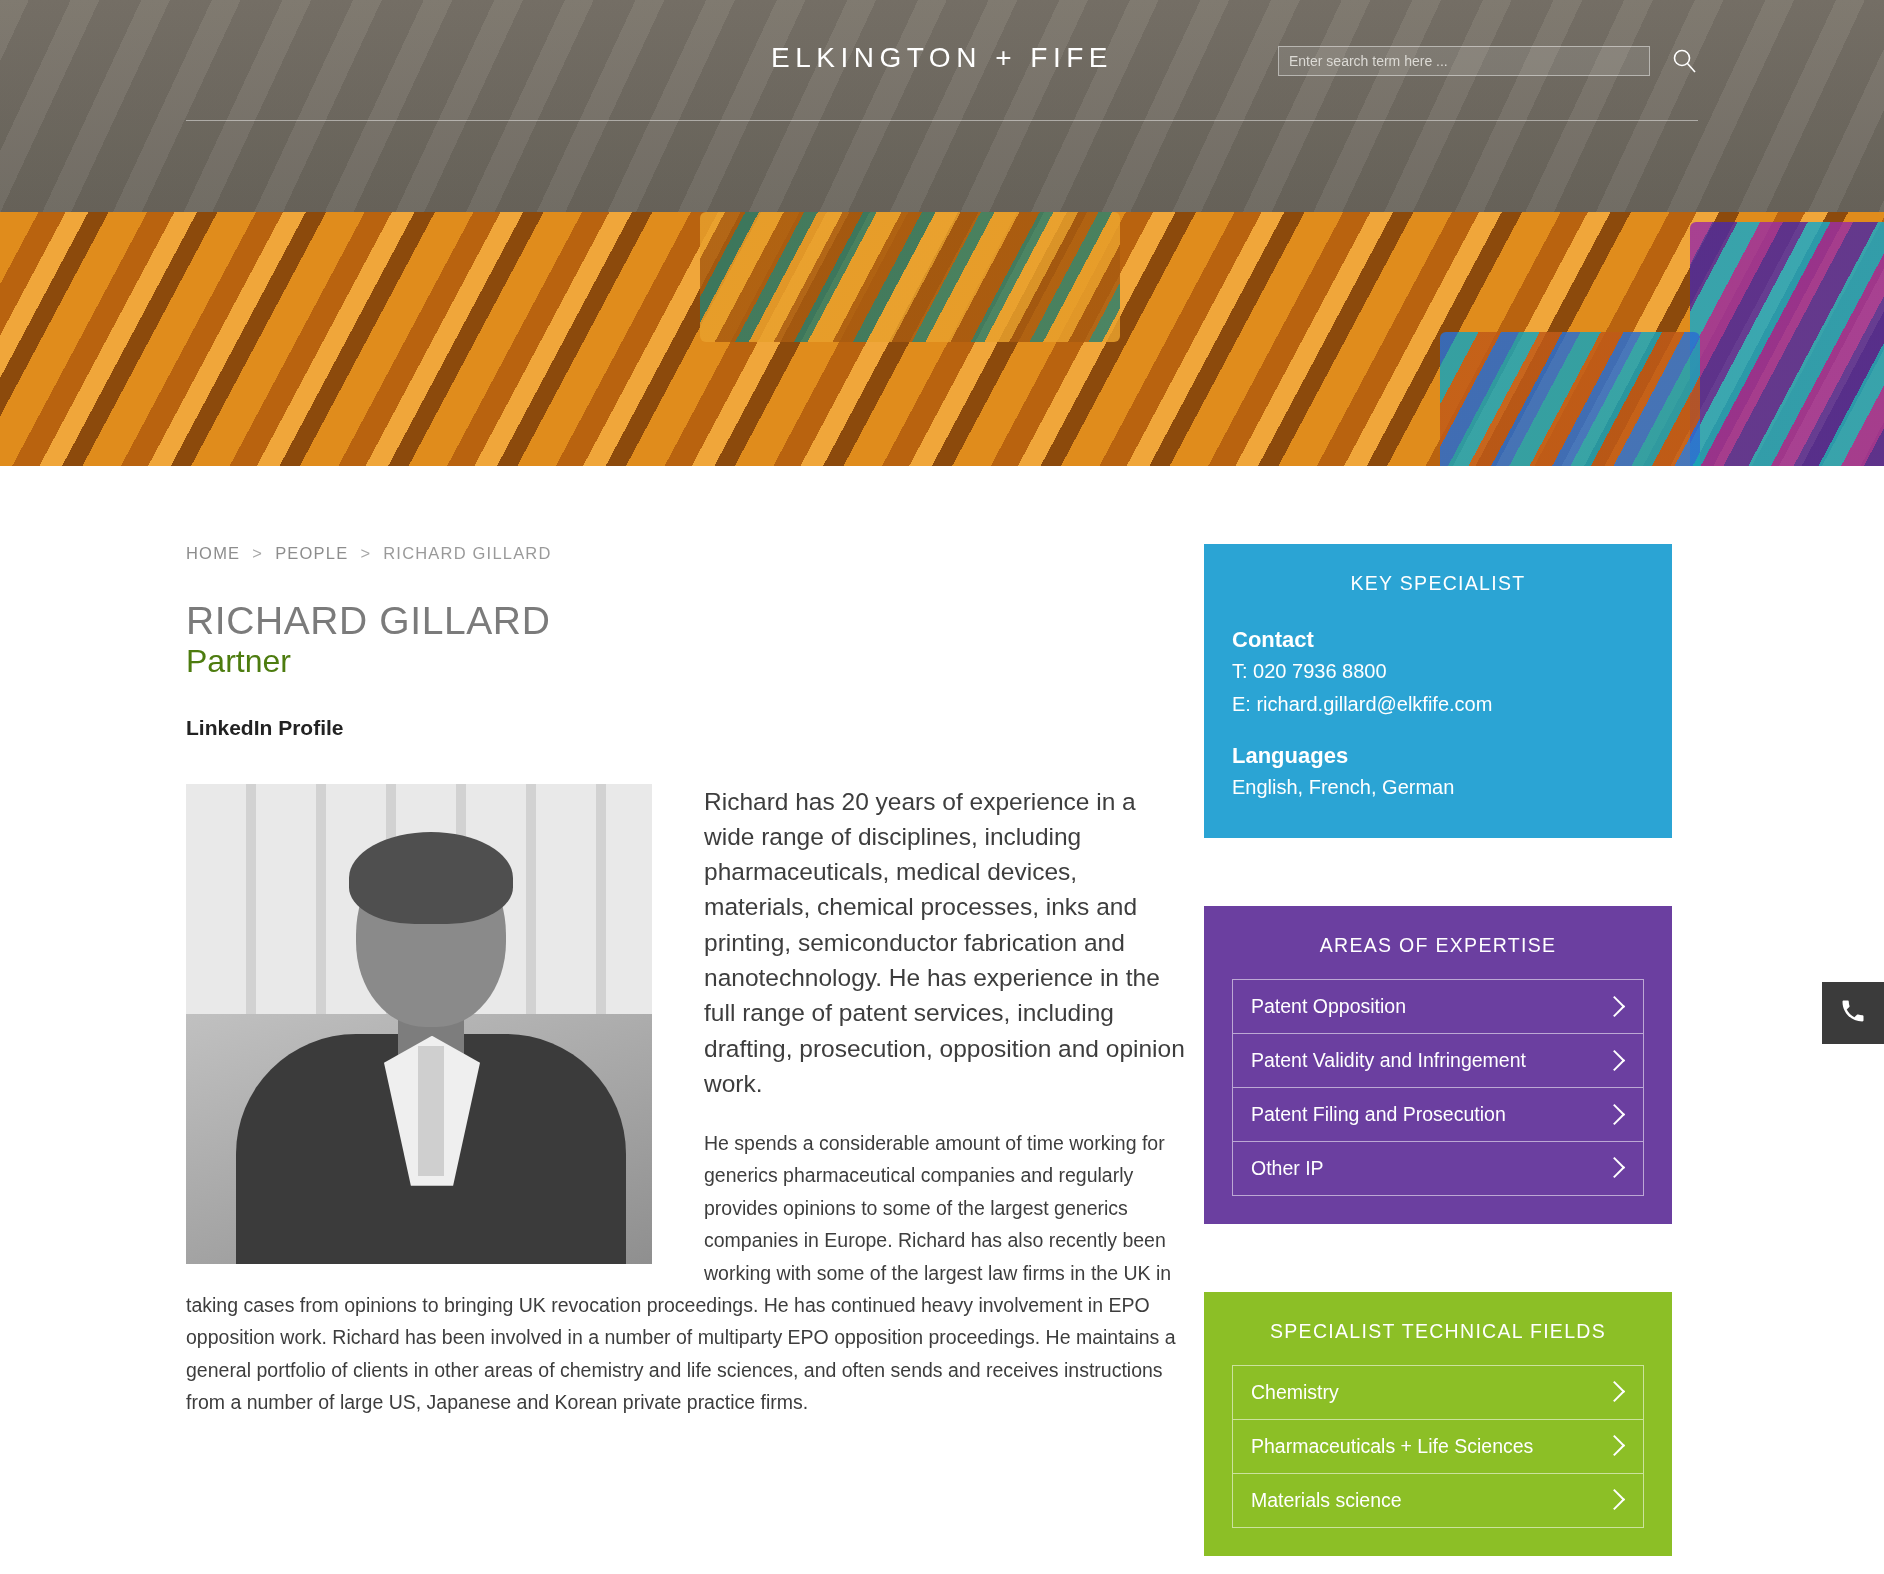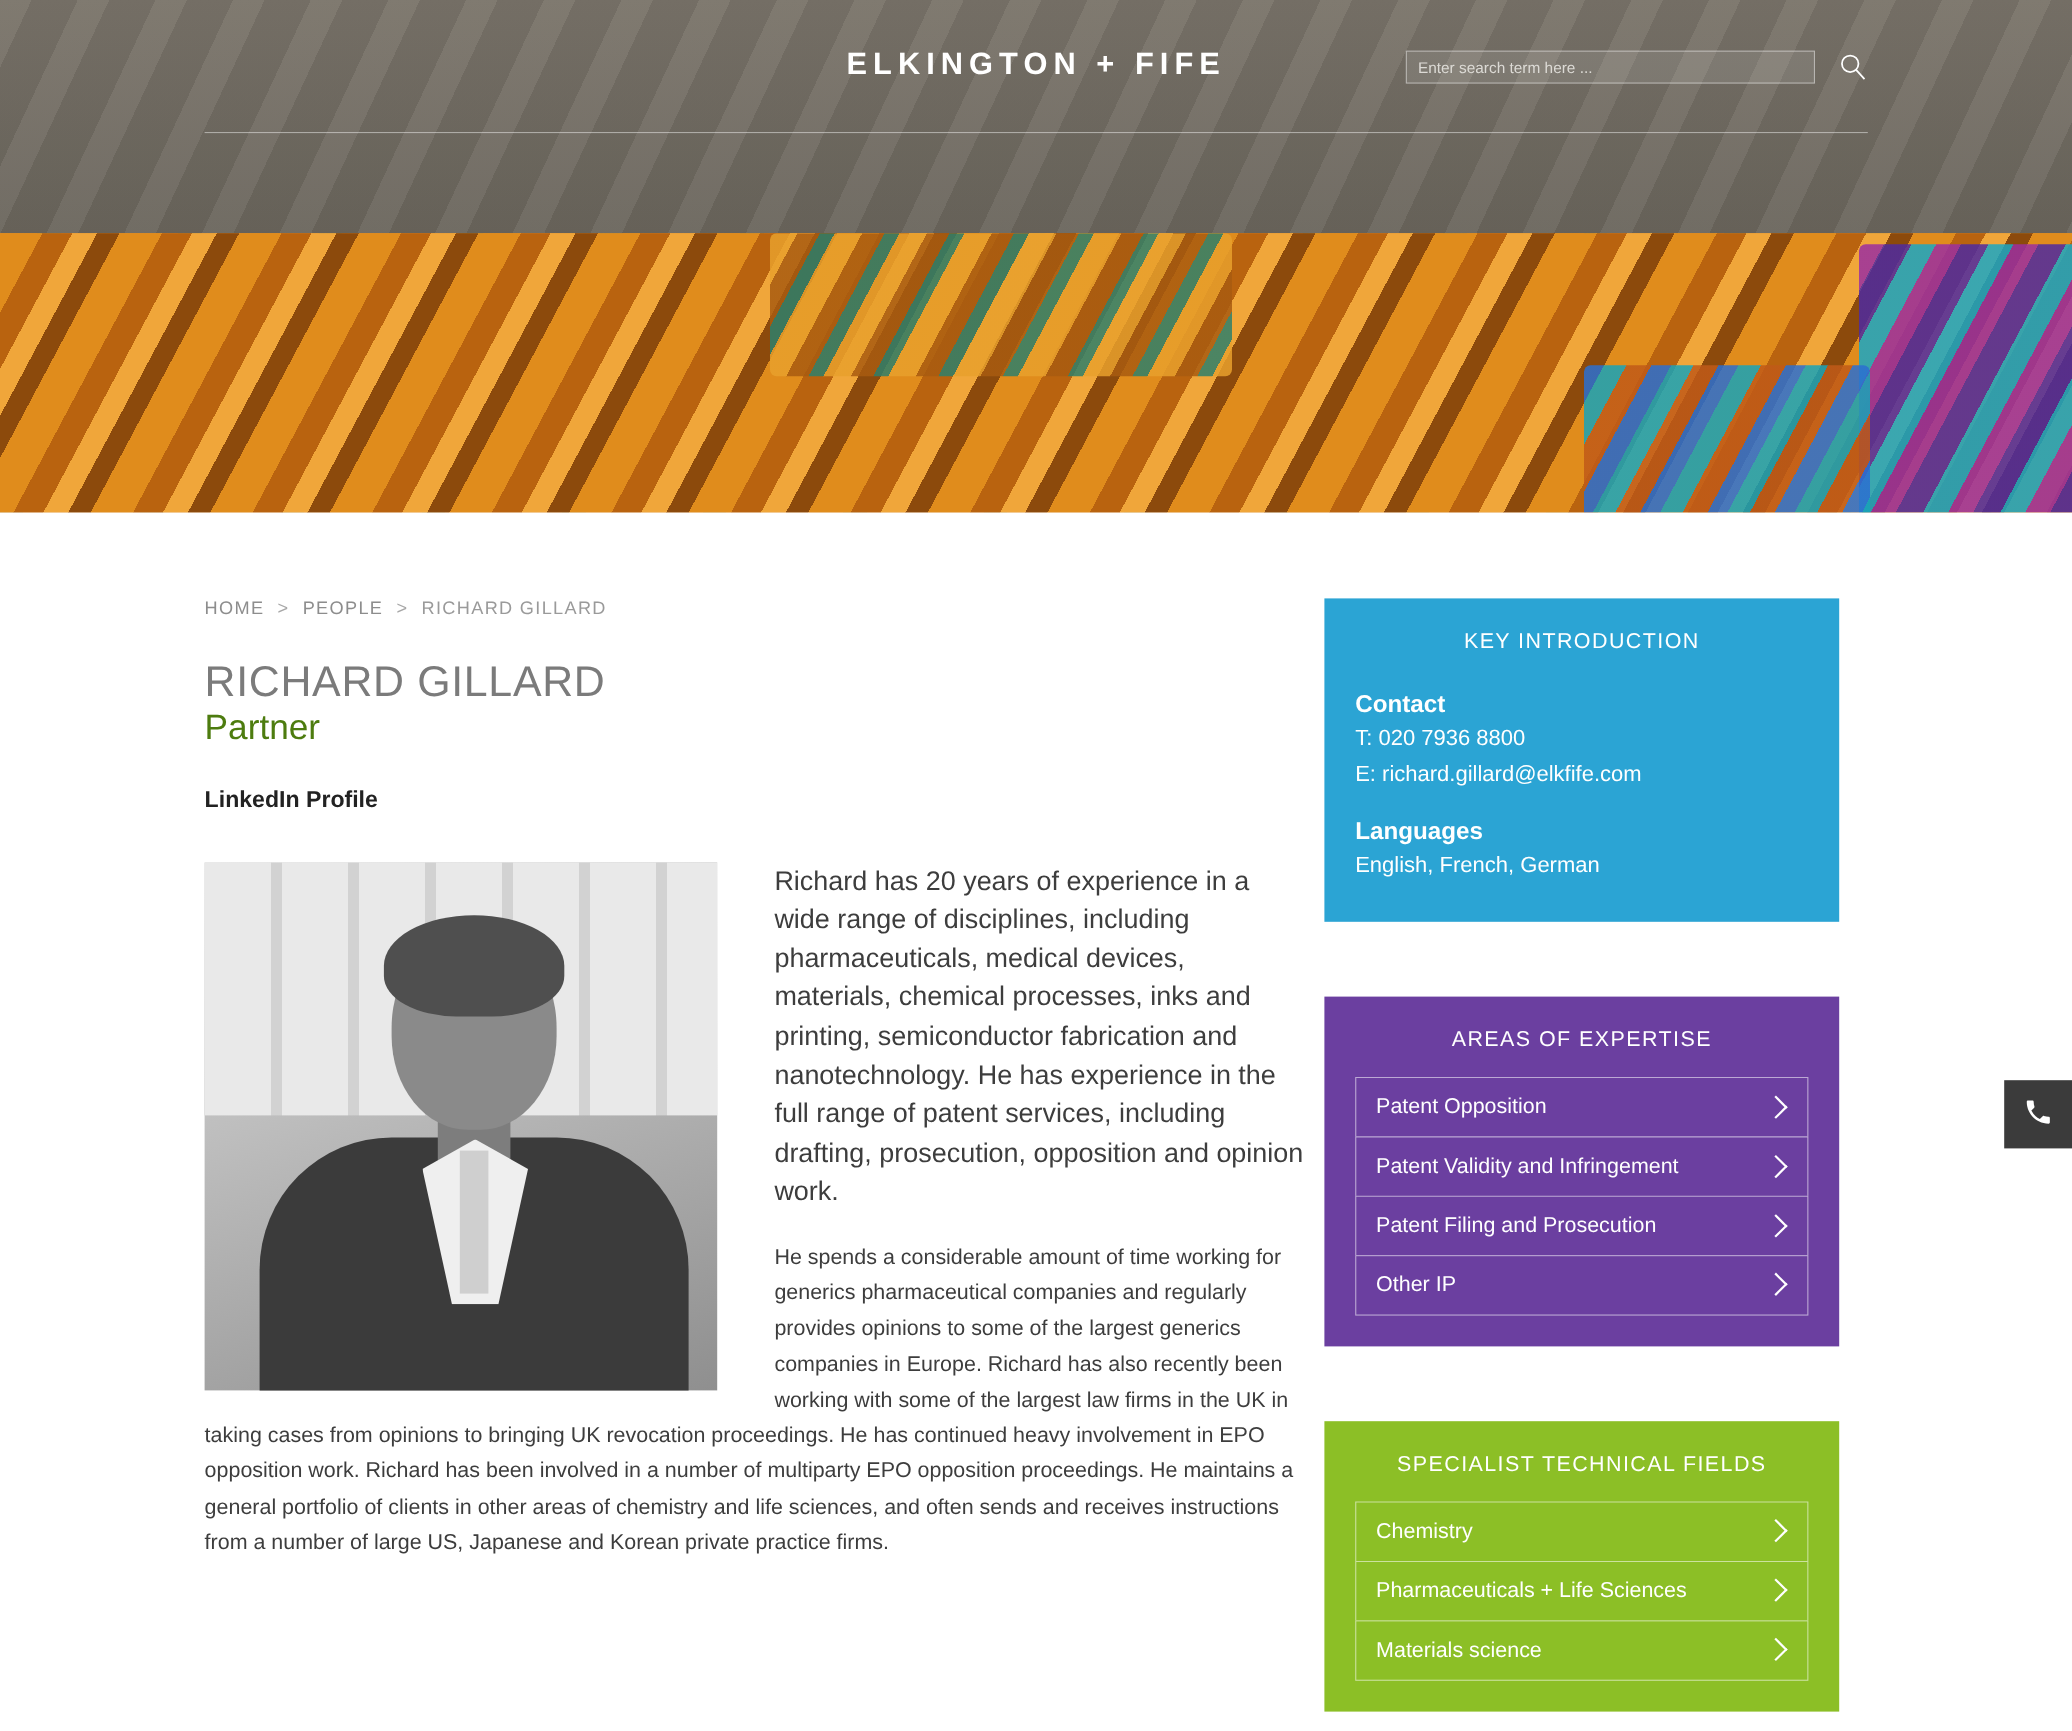--- a/index.html
+++ b/index.html
@@ -26,21 +26,21 @@
       linear-gradient(180deg, #7a746a 0%, #6b665d 100%);
     overflow: hidden;
   }
   .logo {
     position: absolute;
     left: 0; right: 0; top: 42px;
     text-align: center;
     color: #ffffff;
     font-size: 28px;
     letter-spacing: 5.5px;
-    font-weight: 700;
+    font-weight: 400;
   }
   .search-wrap {
     position: absolute;
     right: 186px;
     top: 46px;
     display: flex;
     align-items: center;
   }
   .search-input {
     width: 372px;
@@ -359,21 +359,21 @@
       </div>
       <p class="bio-first">Richard has 20 years of experience in a wide range of disciplines, including pharmaceuticals, medical devices, materials, chemical processes, inks and printing, semiconductor fabrication and nanotechnology. He has experience in the full range of patent services, including drafting, prosecution, opposition and opinion work.</p>
       <p class="bio-rest">He spends a considerable amount of time working for generics pharmaceutical companies and regularly provides opinions to some of the largest generics companies in Europe. Richard has also recently been working with some of the largest law firms in the UK in taking cases from opinions to bringing UK revocation proceedings. He has continued heavy involvement in EPO opposition work. Richard has been involved in a number of multiparty EPO opposition proceedings. He maintains a general portfolio of clients in other areas of chemistry and life sciences, and often sends and receives instructions from a number of large US, Japanese and Korean private practice firms.</p>
     </div>
 
   </div>
 
   <div class="sidebar">
 
     <div class="panel panel-key">
-      <div class="panel-title">KEY INTRODUCTION</div>
+      <div class="panel-title">KEY SPECIALIST</div>
       <div class="k-sub">Contact</div>
       <div class="k-line">T: 020 7936 8800</div>
       <div class="k-line">
         <span>E: </span><a>richard.gillard@elkfife.com</a>
       </div>
       <div class="k-sub" style="padding-top:22px;">Languages</div>
       <div class="k-line">English, French, German</div>
     </div>
 
     <div class="panel panel-expertise">

